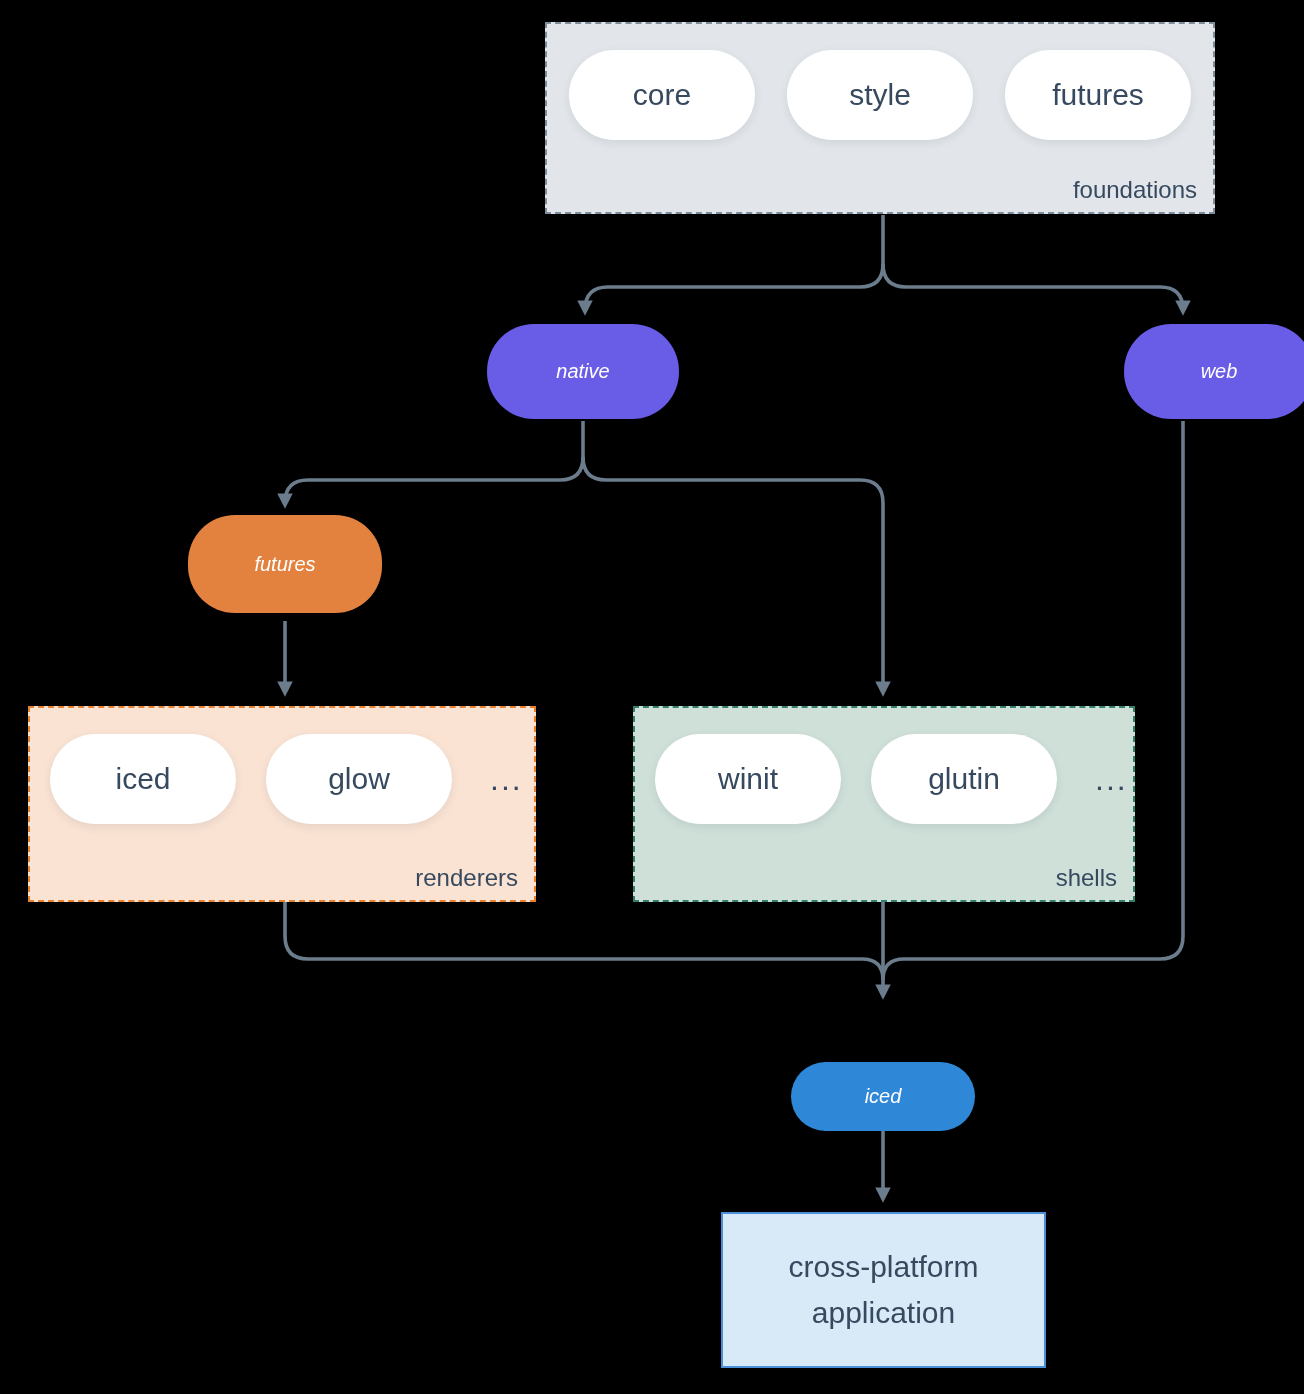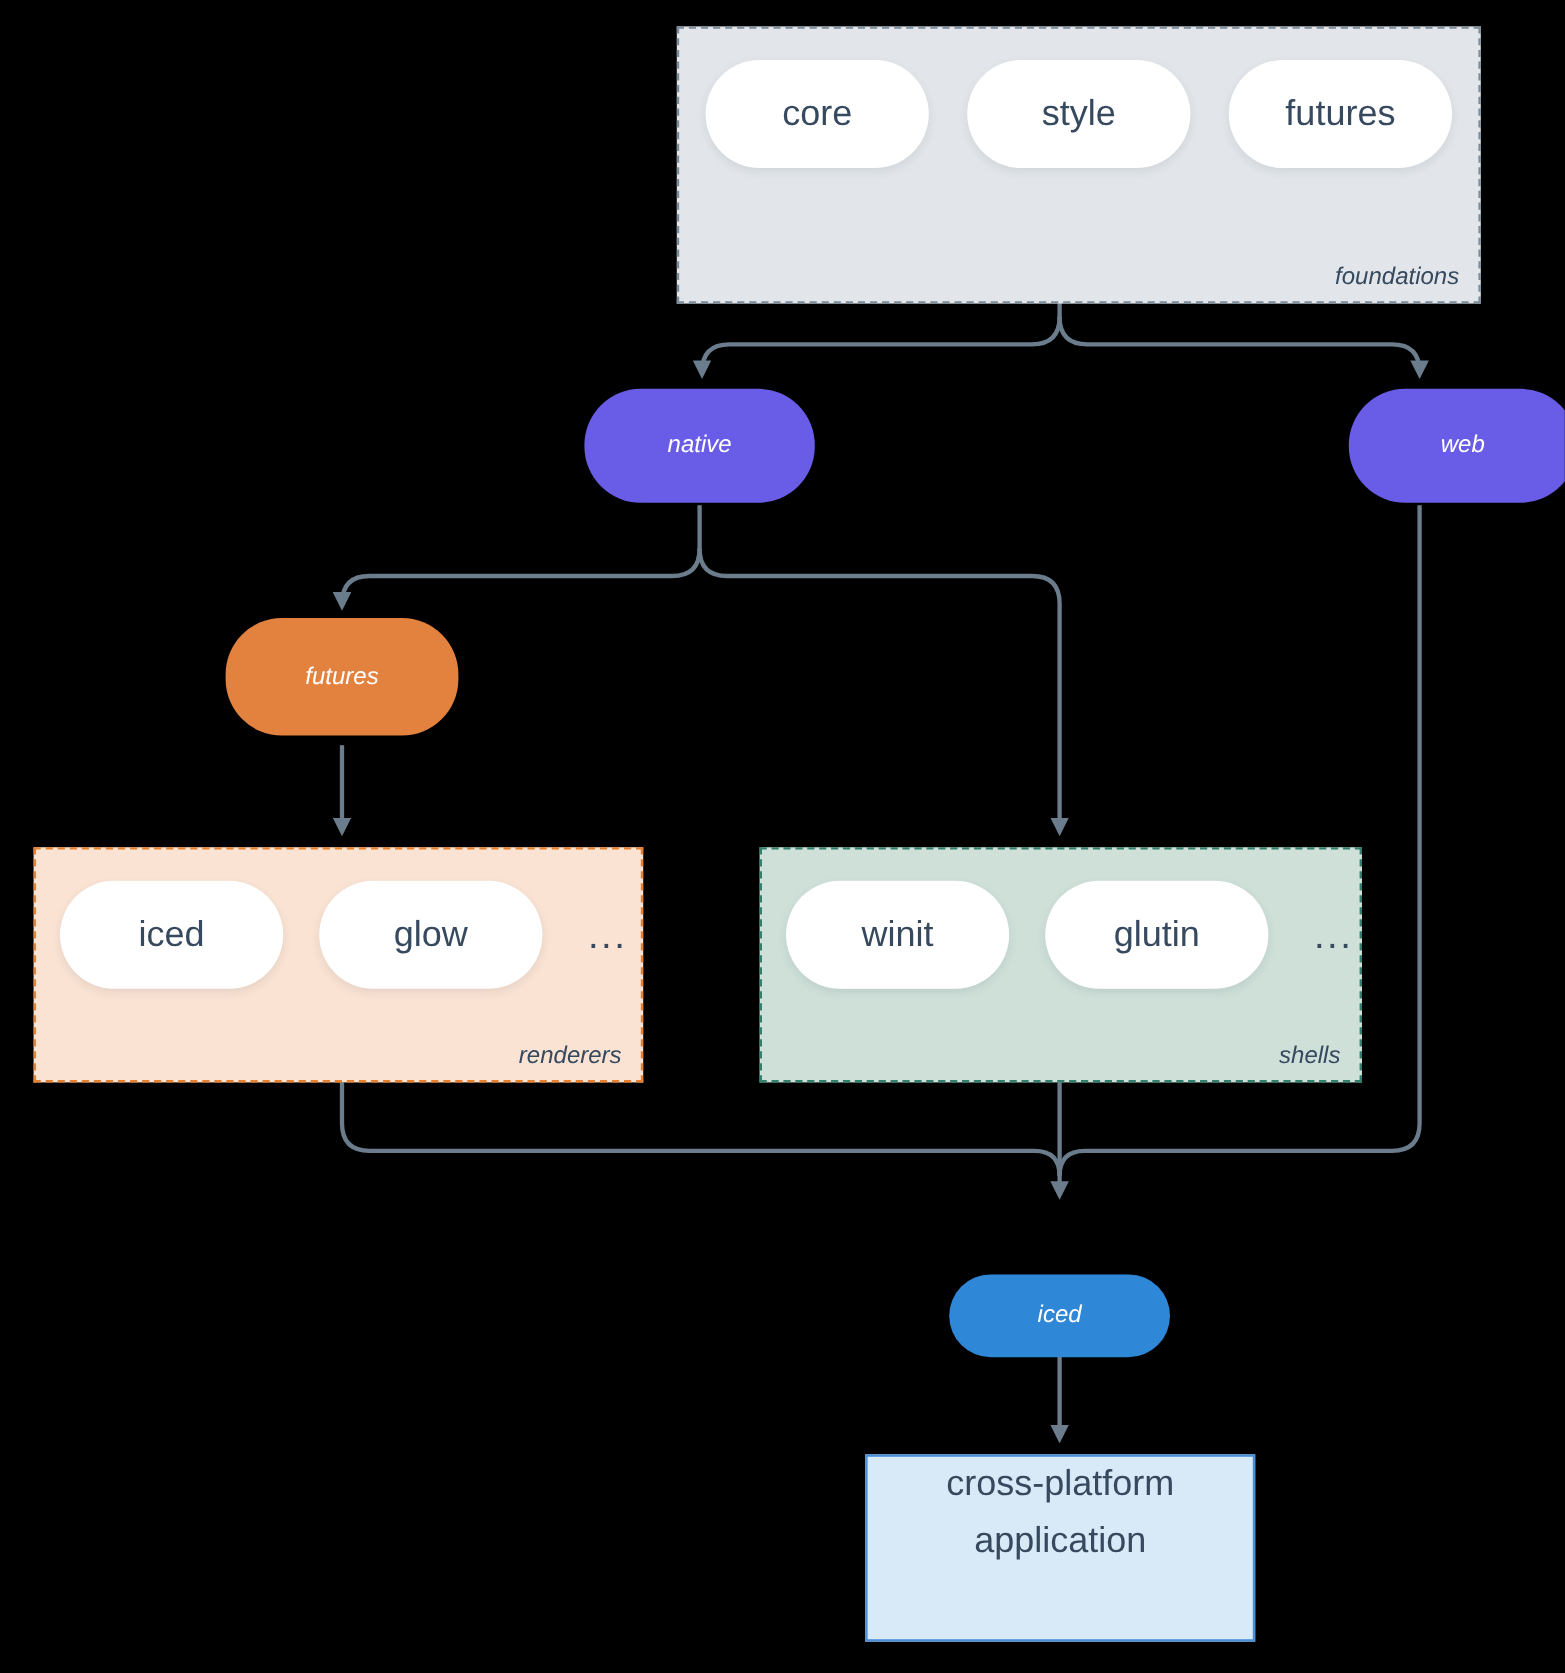--- a/index.html
+++ b/index.html
@@ -19,21 +19,21 @@
     font-family:"Liberation Sans","DejaVu Sans",sans-serif;
     color:var(--text-dark);
   }
   .connectors{position:absolute;left:0;top:0;width:1304px;height:1394px;}
   .edge{fill:none;stroke:var(--arrow);stroke-width:3.6px;}
 
   .group{
     position:absolute;border:2px dashed;display:flex;
     align-items:flex-start;
   }
-  .group-foundations{left:564px;top:22px;width:670px;height:231px;
+  .group-foundations{left:545px;top:22px;width:670px;height:192px;
     background:var(--foundations-bg);border-color:var(--foundations-border);justify-content:flex-end;}
   .group-renderers{left:28px;top:706px;width:508px;height:196px;
     background:var(--renderers-bg);border-color:var(--renderers-border);}
   .group-shells{left:633px;top:706px;width:502px;height:196px;
     background:var(--shells-bg);border-color:var(--shells-border);text-align:right;}
 
   .pill-row{
     display:flex;align-items:center;width:100%;
     padding-top:26px;gap:32px;justify-content:center;
   }
@@ -43,36 +43,36 @@
   .pill{
     display:flex;align-items:center;justify-content:center;
     height:90px;border-radius:46px;font-size:30px;white-space:nowrap;
   }
   .pill-white{
     background:#ffffff;color:var(--text-dark);min-width:186px;padding:0 30px;
     box-shadow:0 3px 8px rgba(40,60,80,0.10);
   }
   .ellipsis{font-size:32px;color:var(--text-dark);letter-spacing:2px;margin-left:8px;}
   .group-label{
-    position:absolute;right:16px;bottom:8px;font-size:20px;color:var(--text-dark);font-style:italic;
+    position:absolute;right:16px;bottom:8px;font-size:24px;color:var(--text-dark);
   }
 
   .node{
     position:absolute;display:flex;align-items:center;justify-content:center;
     border-radius:47px;font-size:20px;color:var(--text-light);font-style:italic;
   }
   .node-native{left:487px;top:324px;width:192px;height:95px;background:var(--purple);}
   .node-web{left:1124px;top:324px;width:190px;height:95px;background:var(--purple);}
   .node-graphics{left:188px;top:515px;width:194px;height:98px;background:var(--orange);}
   .node-iced{left:791px;top:1062px;width:184px;height:69px;background:var(--iced);}
 
   .app-box{
     position:absolute;left:721px;top:1212px;width:325px;height:156px;
     background:var(--app-bg);border:2px solid var(--app-border);
-    display:flex;align-items:flex-start;justify-content:center;text-align:center;
+    display:flex;align-items:center;justify-content:center;text-align:center;
     font-size:30px;line-height:1.55;color:var(--text-dark);padding:0 28px;
   }
 </style>
 </head>
 <body>
 
 <svg class="connectors" viewBox="0 0 1304 1394" xmlns="http://www.w3.org/2000/svg">
   <defs>
     <marker id="arrowhead" markerWidth="4.3" markerHeight="4.3" viewBox="0 0 10 10" refX="7.5" refY="5" orient="auto">
       <path d="M0,0 L10,5 L0,10 Z" style="fill:var(--arrow)"></path>

